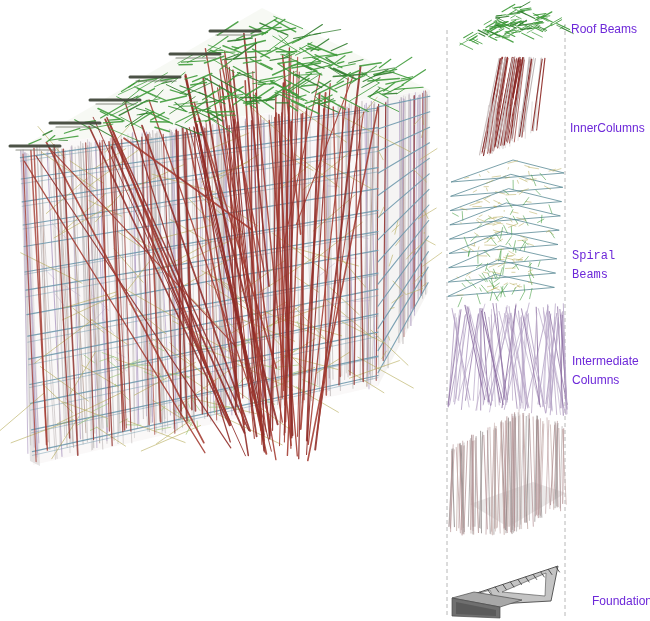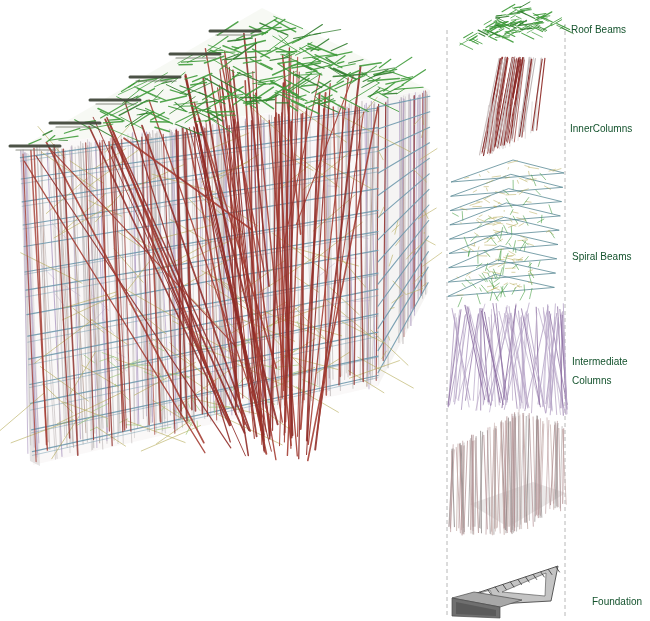--- a/index.html
+++ b/index.html
@@ -1,19 +1,19 @@
 <!DOCTYPE html>
 <html><head>
 <meta charset="utf-8">
 <style>
   html,body{margin:0;padding:0;background:#fff;}
   .stage{position:relative;width:650px;height:621px;background:#ffffff;overflow:hidden;
          font-family:"Liberation Sans",sans-serif;}
   .stage svg{position:absolute;left:0;top:0;}
-  .lbl{position:absolute;font-size:10px;line-height:19px;color:#14532d;
+  .lbl{position:absolute;font-size:12px;line-height:19px;color:#6d28d9;
        font-family:"Liberation Sans",sans-serif;white-space:normal;}
   .lbl.wrap{width:82px;}
   .lbl.wrap2{width:72px;}
 </style>
 </head>
 <body>
 
 <div class="stage">
 
   <svg id="fig" width="650" height="621" viewBox="0 0 650 621">
@@ -1420,16 +1420,16 @@
         <line x1="487.6" y1="589.5" x2="491.1" y2="594.5" stroke="#3d3d3d" stroke-width="0.9" stroke-opacity="0.95" stroke-linecap="round"></line>
         <line x1="480.0" y1="592.0" x2="483.5" y2="597.0" stroke="#3d3d3d" stroke-width="0.9" stroke-opacity="0.95" stroke-linecap="round"></line>
         <polygon points="452,598 474,592 522,600 500,607" fill="#a8a8a8" stroke="#4a4a4a" stroke-width="0.7" fill-opacity="1"></polygon>
         <polygon points="452,598 500,607 500,618 452,616" fill="#6f6f6f" stroke="#4a4a4a" stroke-width="0.7" fill-opacity="1"></polygon>
         <polygon points="456,602 496,610 496,616 456,614" fill="#5a5a5a" stroke="none" stroke-width="0" fill-opacity="1"></polygon>
       </g>
   </svg>
 
   <div class="lbl" style="left:571px;top:20px;">Roof Beams</div>
   <div class="lbl" style="left:570px;top:119px;">InnerColumns</div>
-  <div class="lbl" style="left:572px;top:247px;">Spiral Beams</div>
+  <div class="lbl" style="left:572px;top:247px;font-family:Liberation Mono, monospace;">Spiral Beams</div>
   <div class="lbl wrap" style="left:572px;top:352px;">Intermediate Columns</div>
   <div class="lbl" style="left:572px;top:592px;margin-left:20px;">Foundation</div>
 </div>
 
 </body></html>

